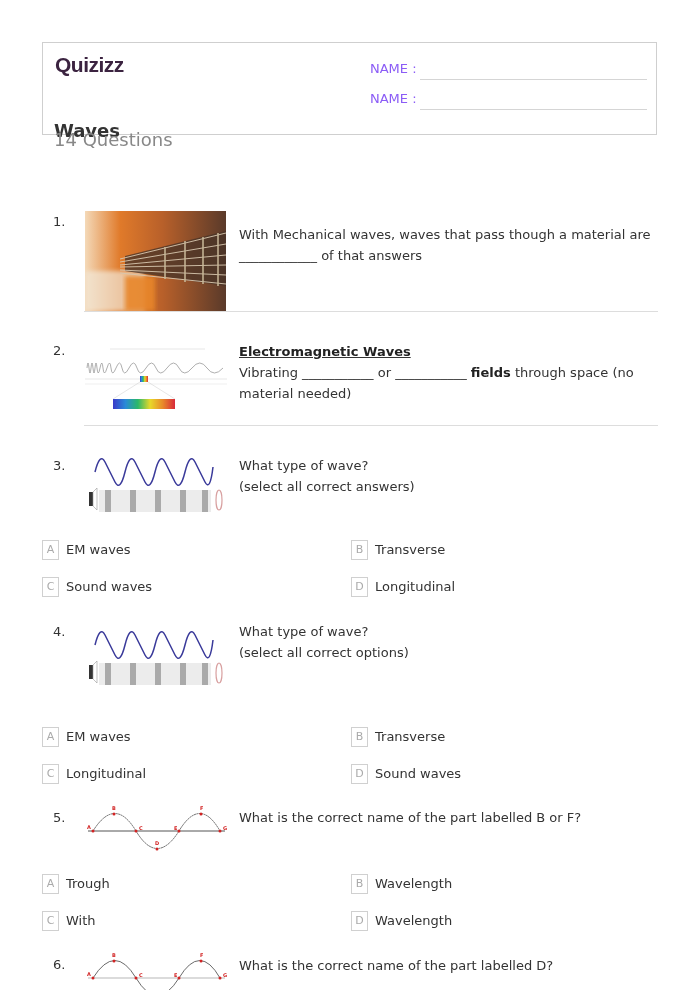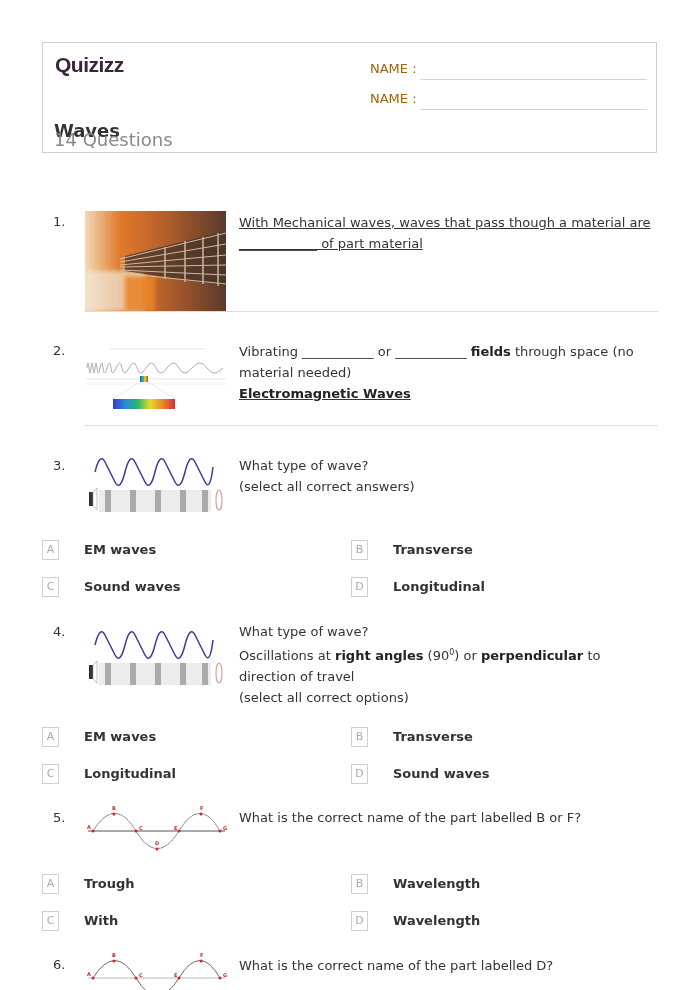--- a/index.html
+++ b/index.html
@@ -1,35 +1,35 @@
 <!DOCTYPE html>
 <html><head>
 <meta charset="utf-8">
 <style>
   html, body { margin: 0; padding: 0; background: #ffffff; }
   body { width: 700px; height: 990px; overflow: hidden; position: relative;
          font-family: "DejaVu Sans", sans-serif; color: #333; }
-  .header-box { position: absolute; left: 42px; top: 42px; width: 615px; height: 111px;
+  .header-box { position: absolute; left: 42px; top: 42px; width: 615px; height: 93px;
                 border: 1px solid #cfcfcf; box-sizing: border-box; }
   .logo { position: absolute; left: 12px; top: 10px; font-family: "Liberation Sans", sans-serif;
           font-weight: bold; font-size: 21px; color: #3b2340; letter-spacing: -0.5px; }
   .ws-title { position: absolute; left: 11px; top: 77px; font-size: 18px; color: #333; font-weight: bold; }
   .ws-count { position: absolute; left: 11px; top: 86px; font-size: 18px; color: #888; }
-  .field { position: absolute; left: 327px; font-size: 13px; color: #a16207; width: 277px; height: 20px; }
+  .field { position: absolute; left: 327px; font-size: 13px; color: #8b5cf6; width: 277px; height: 20px; }
   .field .lbl { position: absolute; left: 0; top: 0; }
   .field .line { position: absolute; left: 50px; right: 0; top: 18px; border-bottom: 1px solid #d5d5d5; }
 
   .qnum { position: absolute; left: 53px; font-size: 13px; color: #333; }
   .qtext { position: absolute; left: 239px; width: 415px; font-size: 13px; line-height: 21px; color: #333; }
   .qtext b { color: #222; }
   .sep { position: absolute; left: 84px; width: 574px; border-bottom: 1px solid #dddddd; }
   .opt { position: absolute; height: 20px; font-size: 13px; color: #333; }
   .opt .box { position: absolute; left: 0; top: 0; width: 17px; height: 20px; border: 1px solid #d0d0d0;
               box-sizing: border-box; font-size: 11px; color: #aaa; text-align: center; line-height: 18px; }
-  .opt .txt { position: absolute; left: 42px; top: 2px; white-space: nowrap; font-weight: bold; }
+  .opt .txt { position: absolute; left: 24px; top: 2px; white-space: nowrap; }
   .img { position: absolute; }
   u { text-decoration: underline; }
   sup { font-size: 8px; }
 </style>
 </head>
 <body>
 
 <div class="header-box">
   <div class="logo">Quizizz</div>
   <div class="ws-title">Waves</div>
@@ -71,23 +71,23 @@
       <line x1="35" y1="62" x2="141" y2="73"></line>
     </g>
     <g stroke="#c8b898" stroke-width="1.5">
       <line x1="80" y1="36" x2="80" y2="68"></line>
       <line x1="100" y1="30" x2="100" y2="71"></line>
       <line x1="118" y1="26" x2="118" y2="73"></line>
       <line x1="133" y1="22" x2="133" y2="75"></line>
     </g>
   </svg>
 </div>
-<div class="qtext" style="top:212px;text-decoration:underline;">
+<div class="qtext" style="top:224px;">
   <div>With Mechanical waves, waves that pass though a material are</div>
-  <div>____________ of part material</div>
+  <div>____________ of that answers</div>
 </div>
 <div class="sep" style="top:311px;"></div>
 
 <div class="qnum" style="top:343px;">2.</div>
 <div class="img" style="left:85px; top:346px; width:142px; height:70px;">
   <svg width="142" height="70" viewBox="0 0 142 70">
     <defs>
       <linearGradient id="rainbow" x1="0" y1="0" x2="1" y2="0">
         <stop offset="0" stop-color="#3a3ac8"></stop>
         <stop offset="0.2" stop-color="#2a8ad8"></stop>
@@ -101,22 +101,22 @@
     <path d="M2,22 Q3,12 4,22 T6,22 T8,22 T10,22 T12,22 T15,22 T18,22 T22,22 T26,22 T31,22 T37,22 T44,22 T52,22 T61,22 T71,22 T82,22 T94,22 T107,22 T122,22 T138,22" fill="none" stroke="#999" stroke-width="0.8"></path>
     <line x1="0" y1="33" x2="142" y2="33" stroke="#ccc" stroke-width="0.5"></line>
     <line x1="0" y1="38" x2="142" y2="38" stroke="#ddd" stroke-width="0.5"></line>
     <rect x="55" y="30" width="8" height="6" fill="url(#rainbow)"></rect>
     <line x1="55" y1="36" x2="28" y2="53" stroke="#ccc" stroke-width="0.5"></line>
     <line x1="63" y1="36" x2="90" y2="53" stroke="#ccc" stroke-width="0.5"></line>
     <rect x="28" y="53" width="62" height="10" fill="url(#rainbow)"></rect>
   </svg>
 </div>
 <div class="qtext" style="top:341px;">
+  <div><u><b>Electromagnetic Waves</b></u></div>
   <div><span>Vibrating ___________ or ___________ </span><b>fields</b><span> through space (no material needed)</span></div>
-  <div><u><b>Electromagnetic Waves</b></u></div>
 </div>
 <div class="sep" style="top:425px;"></div>
 
 <div class="qnum" style="top:458px;">3.</div>
 <div class="img" style="left:85px; top:452px; width:142px; height:70px;">
   <svg width="142" height="70" viewBox="0 0 142 70">
     <path d="M10,20 Q15,0 20,10 Q25,20 30,30 Q35,40 40,20 Q45,0 50,10 Q55,20 60,30 Q65,40 70,20 Q75,0 80,10 Q85,20 90,30 Q95,40 100,20 Q105,0 110,10 Q115,20 120,30 Q125,40 128,15" fill="none" stroke="#3a3a9a" stroke-width="1.5"></path>
     <rect x="4" y="40" width="4" height="14" fill="#333"></rect>
     <path d="M8,40 L12,36 L12,58 L8,54 Z" fill="none" stroke="#999" stroke-width="0.6"></path>
     <rect x="14" y="38" width="112" height="22" fill="#ececec"></rect>
@@ -163,21 +163,20 @@
       <rect x="45" y="38" width="6" height="22"></rect>
       <rect x="70" y="38" width="6" height="22"></rect>
       <rect x="95" y="38" width="6" height="22"></rect>
       <rect x="117" y="38" width="6" height="22"></rect>
     </g>
     <ellipse cx="134" cy="48" rx="3" ry="10" fill="none" stroke="#d8a0a0" stroke-width="1.2"></ellipse>
   </svg>
 </div>
 <div class="qtext" style="top:621px;">
   <div>What type of wave?</div>
-  <div><span>Oscillations at </span><b>right angles</b><span> (90</span><sup>0</sup><span>) or </span><b>perpendicular</b><span> to direction of travel</span></div>
   <div>(select all correct options)</div>
 </div>
 <div class="opt" style="left:42px; top:727px;">
   <span class="box">A</span>
   <span class="txt">EM waves</span>
 </div>
 <div class="opt" style="left:351px; top:727px;">
   <span class="box">B</span>
   <span class="txt">Transverse</span>
 </div>

